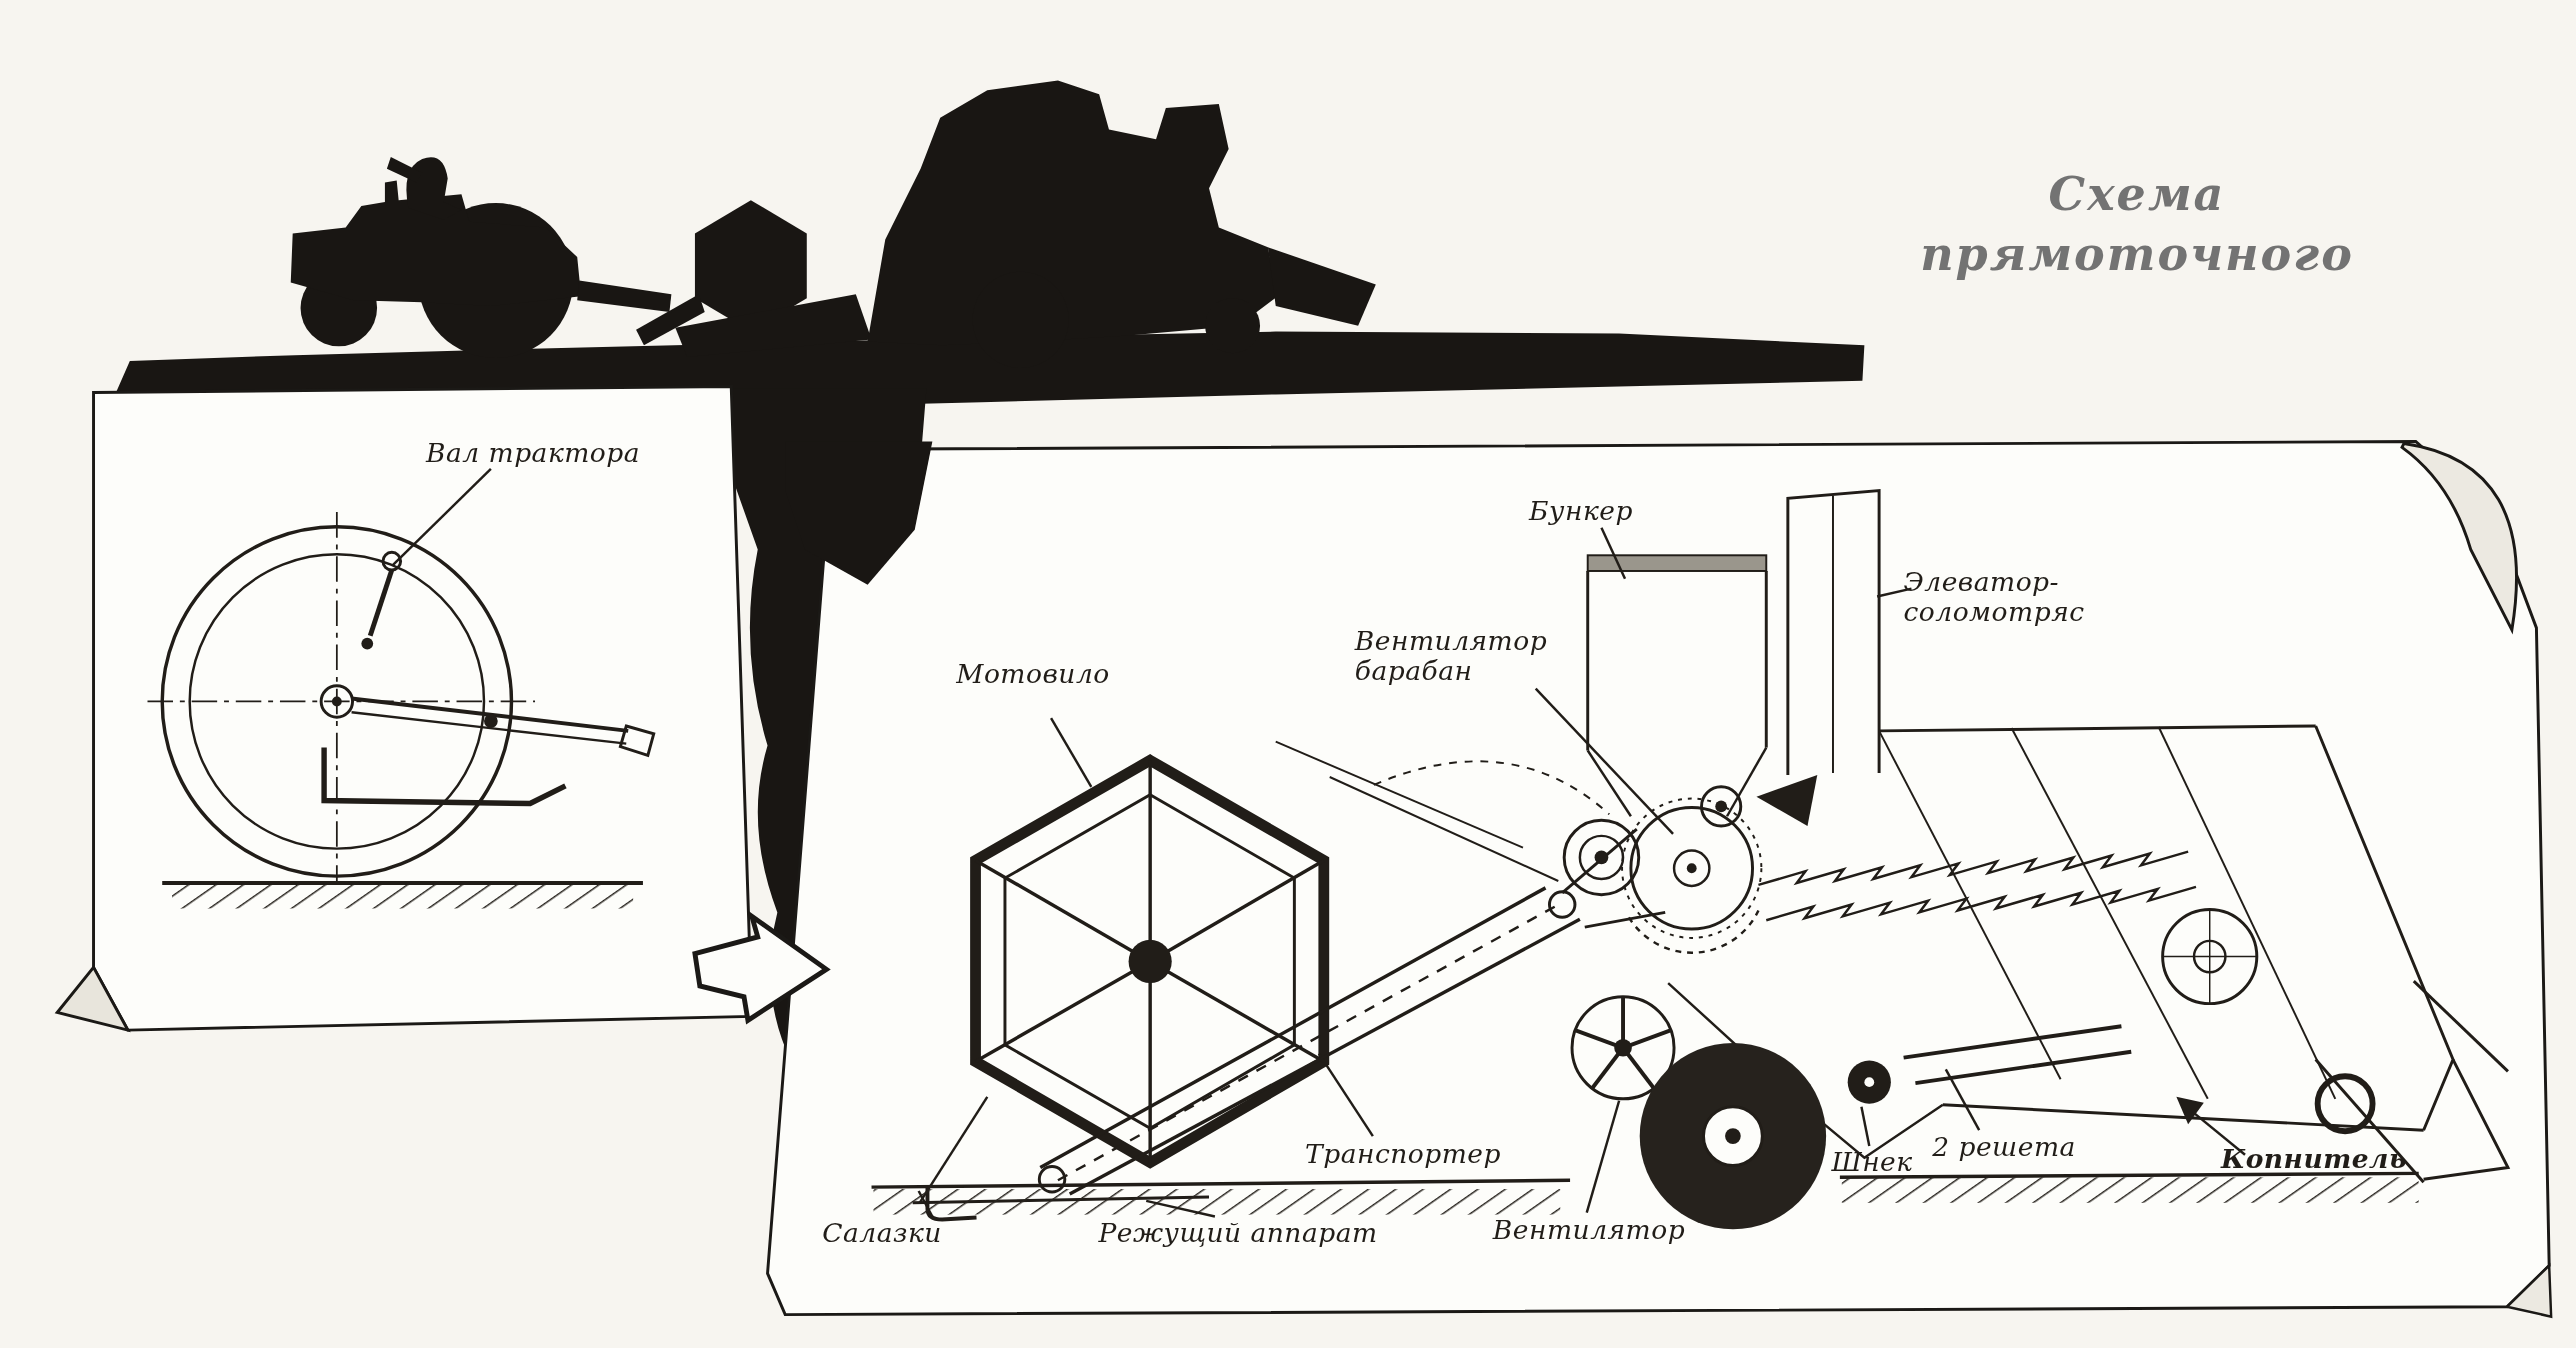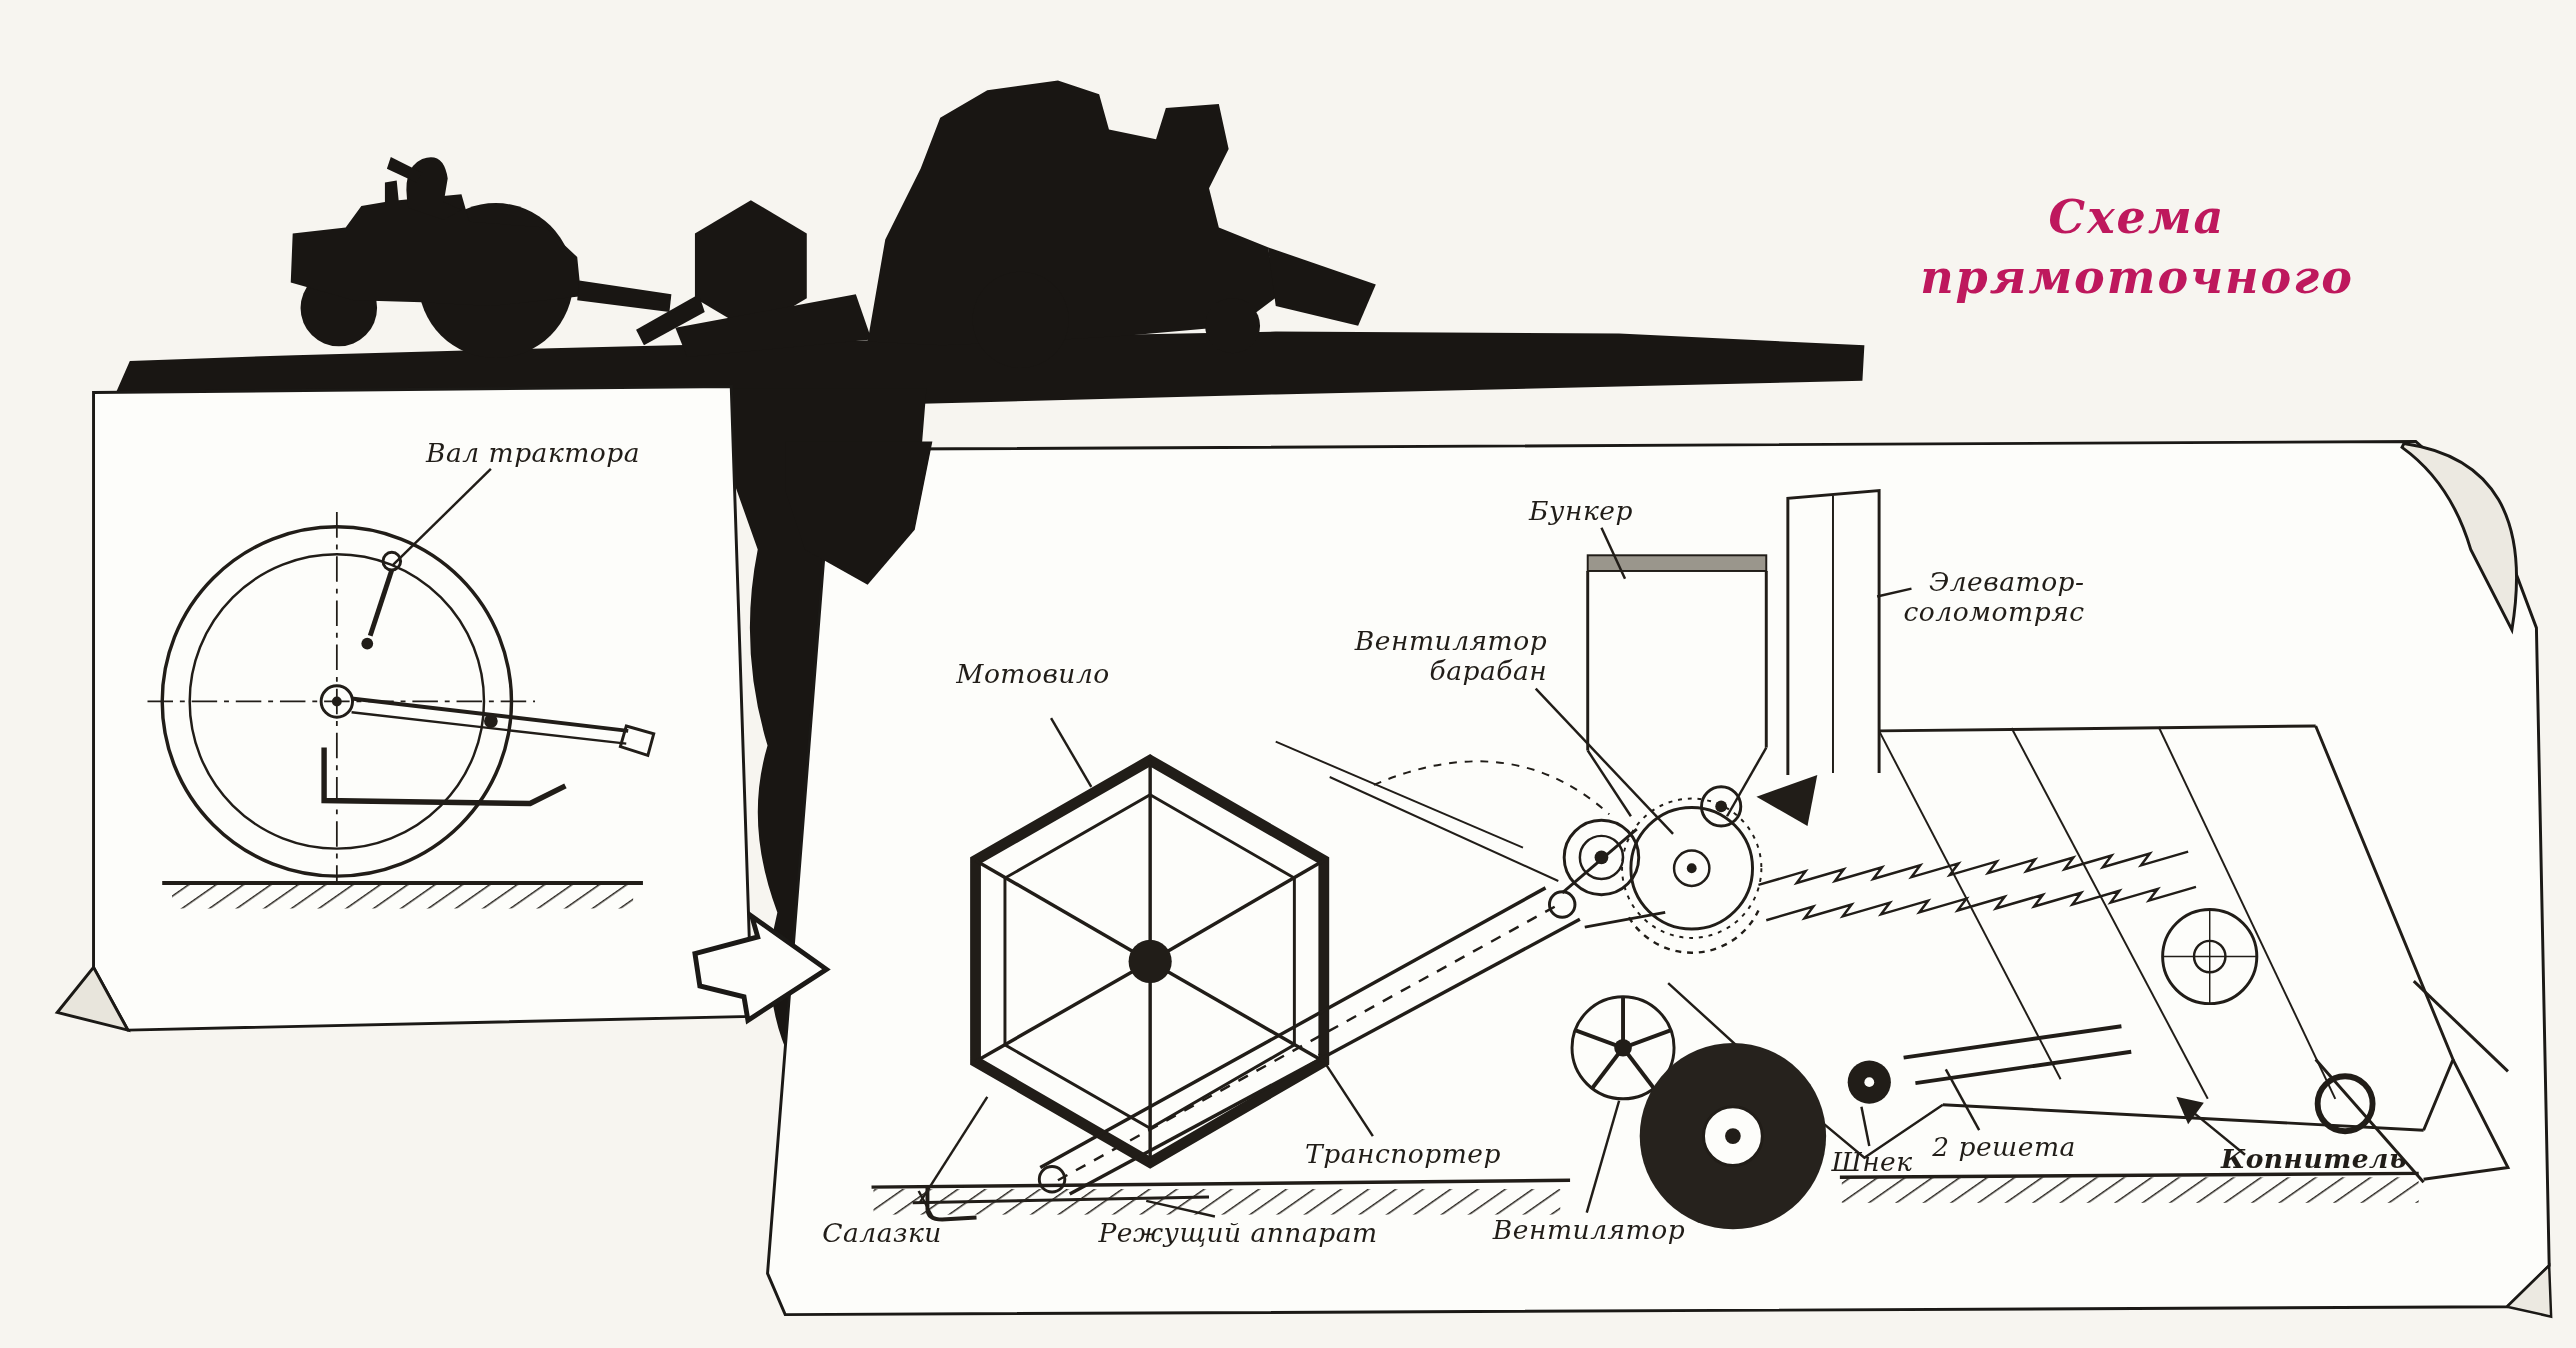--- a/index.html
+++ b/index.html
@@ -12,36 +12,35 @@
   }
   .stage svg{position:absolute;left:0;top:0;}
   .label{
     position:absolute;
     transform:translateX(-50%);
     font-style:italic;
     font-size:26.5px;
     font-weight:500;
     color:#211d18;
     white-space:nowrap;
-    text-align:right;
+    text-align:left;
     line-height:1.15;
     letter-spacing:0.5px;
   }
   .label span{display:block;}
   .title{
     position:absolute;
     transform:translateX(-50%);
     font-style:italic;
     font-size:46px;
     font-weight:600;
-    color:#be185d;
+    color:#737373;
     text-align:center;
     line-height:1.3;
     letter-spacing:2px;
-    margin-top:23px;
   }
   .title span{display:block;}
 </style>
 </head>
 <body>
 
 <div class="stage">
 
   <svg width="2576" height="1348" viewBox="0 0 2625 1374">
     <defs>

